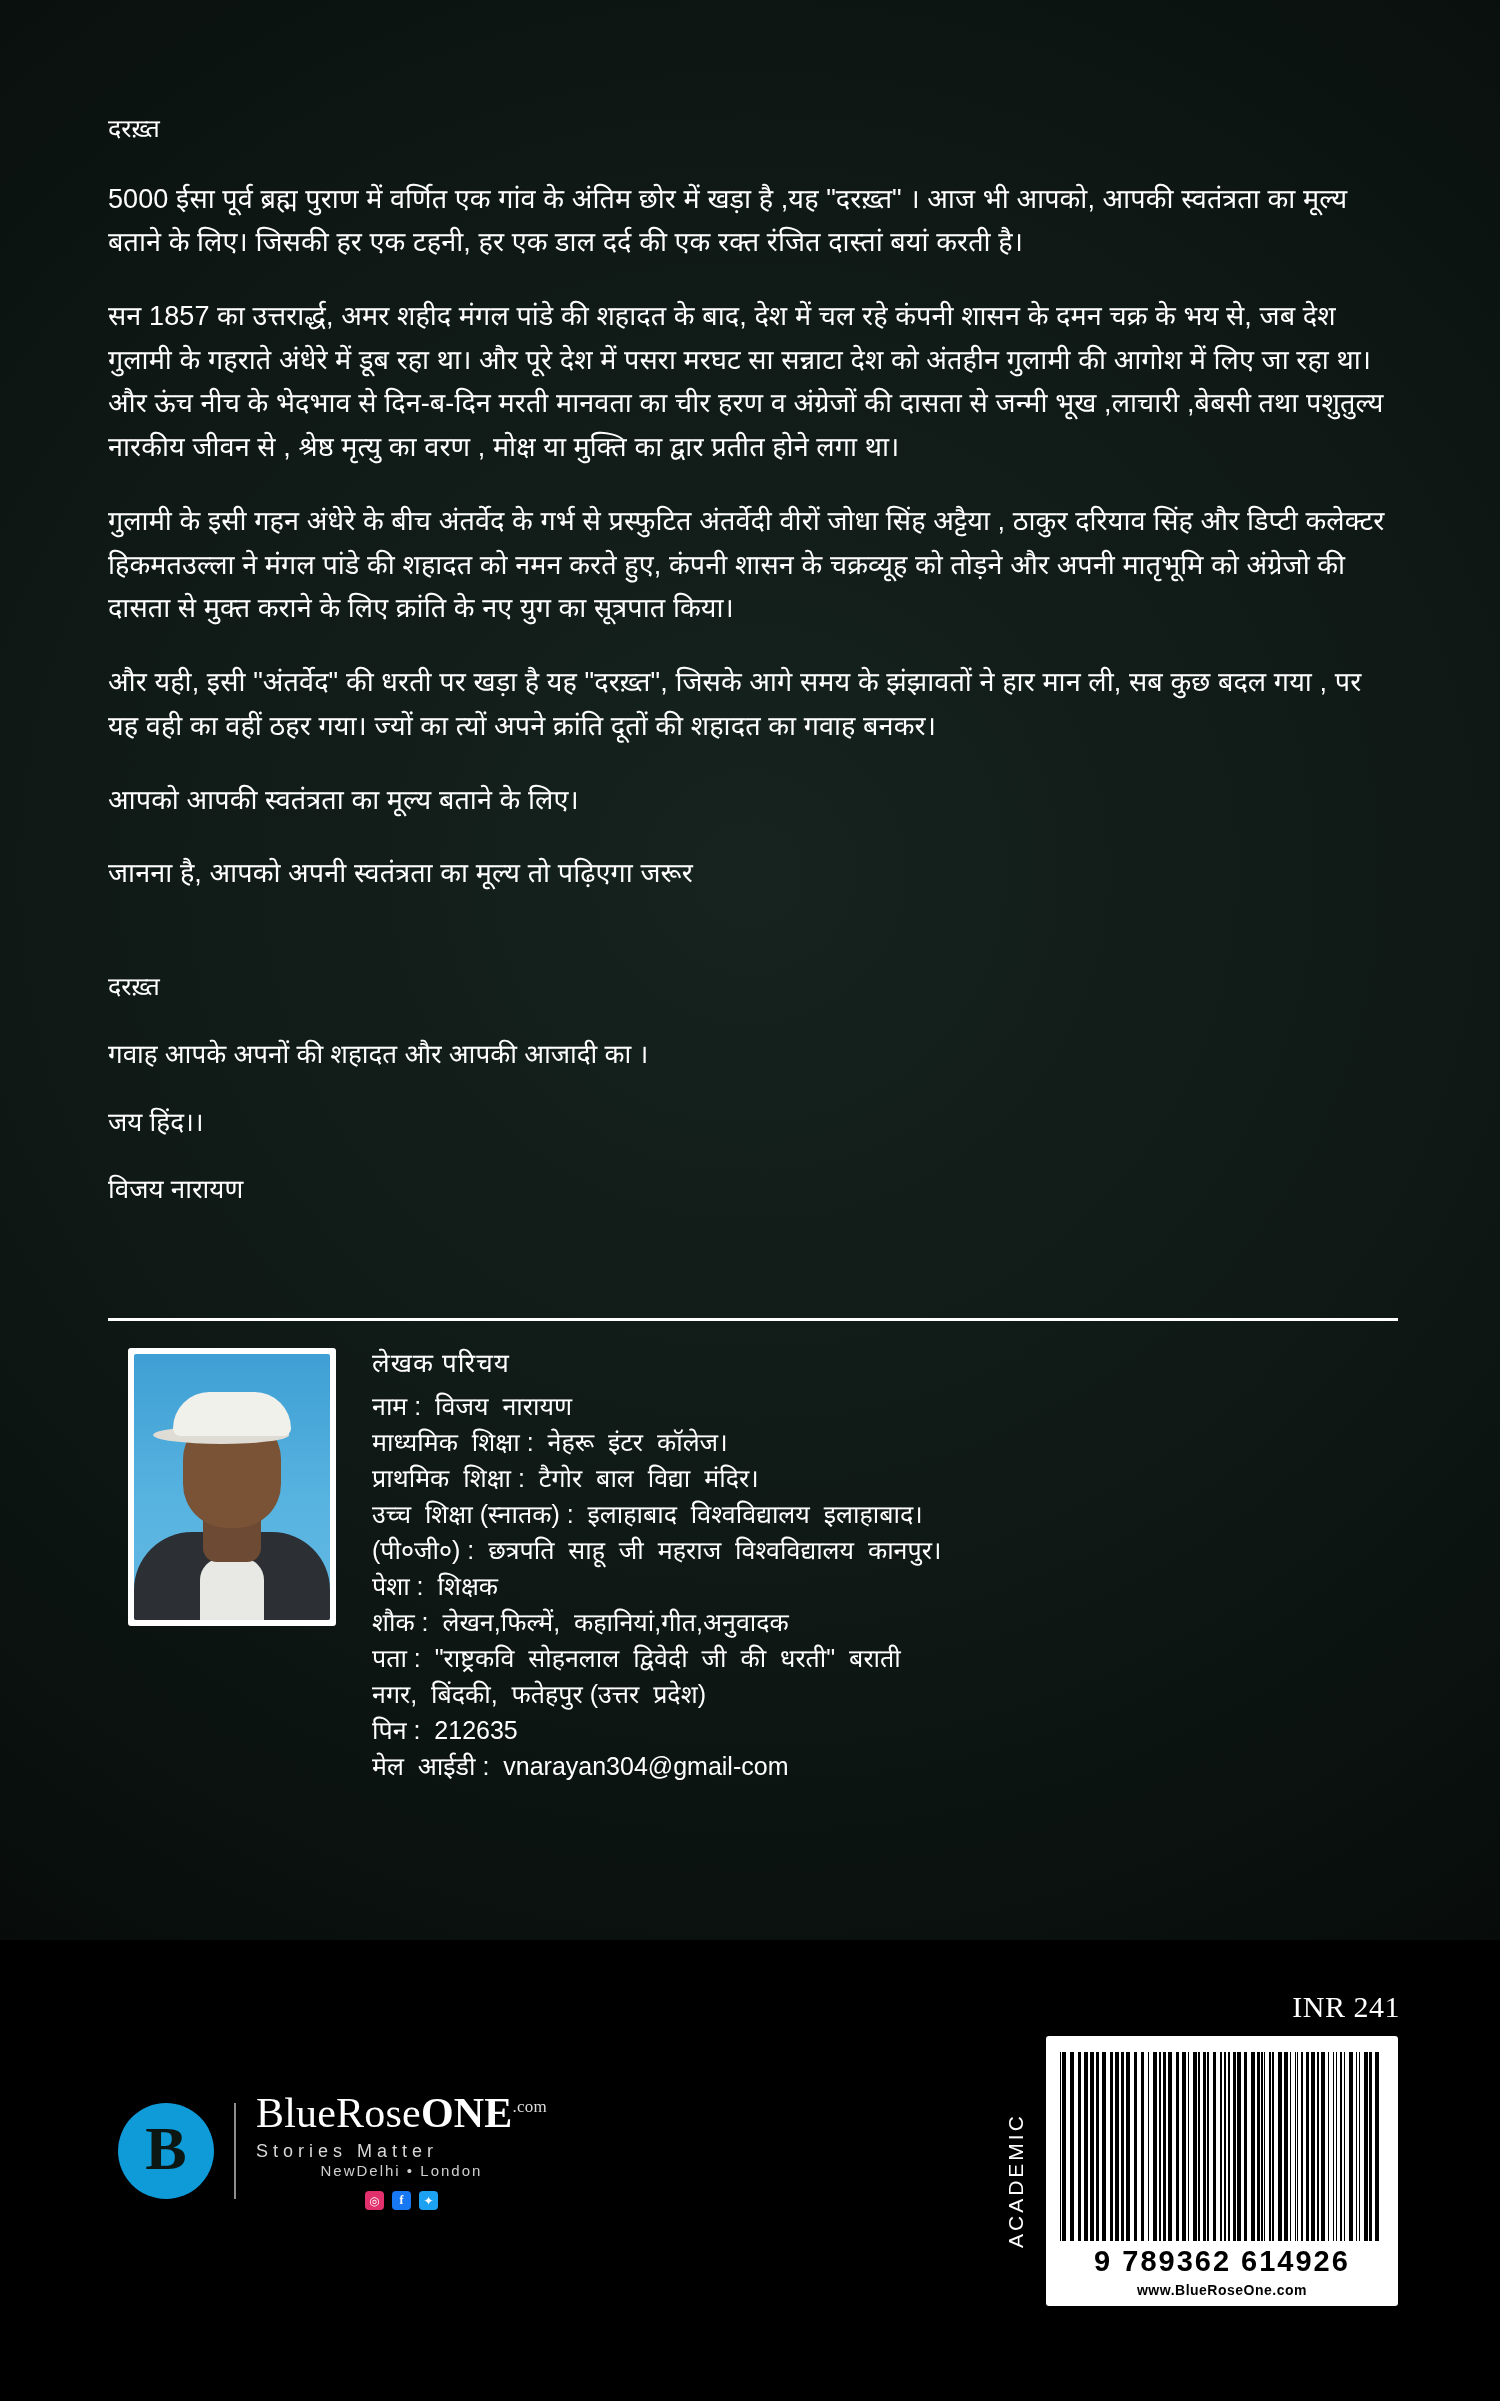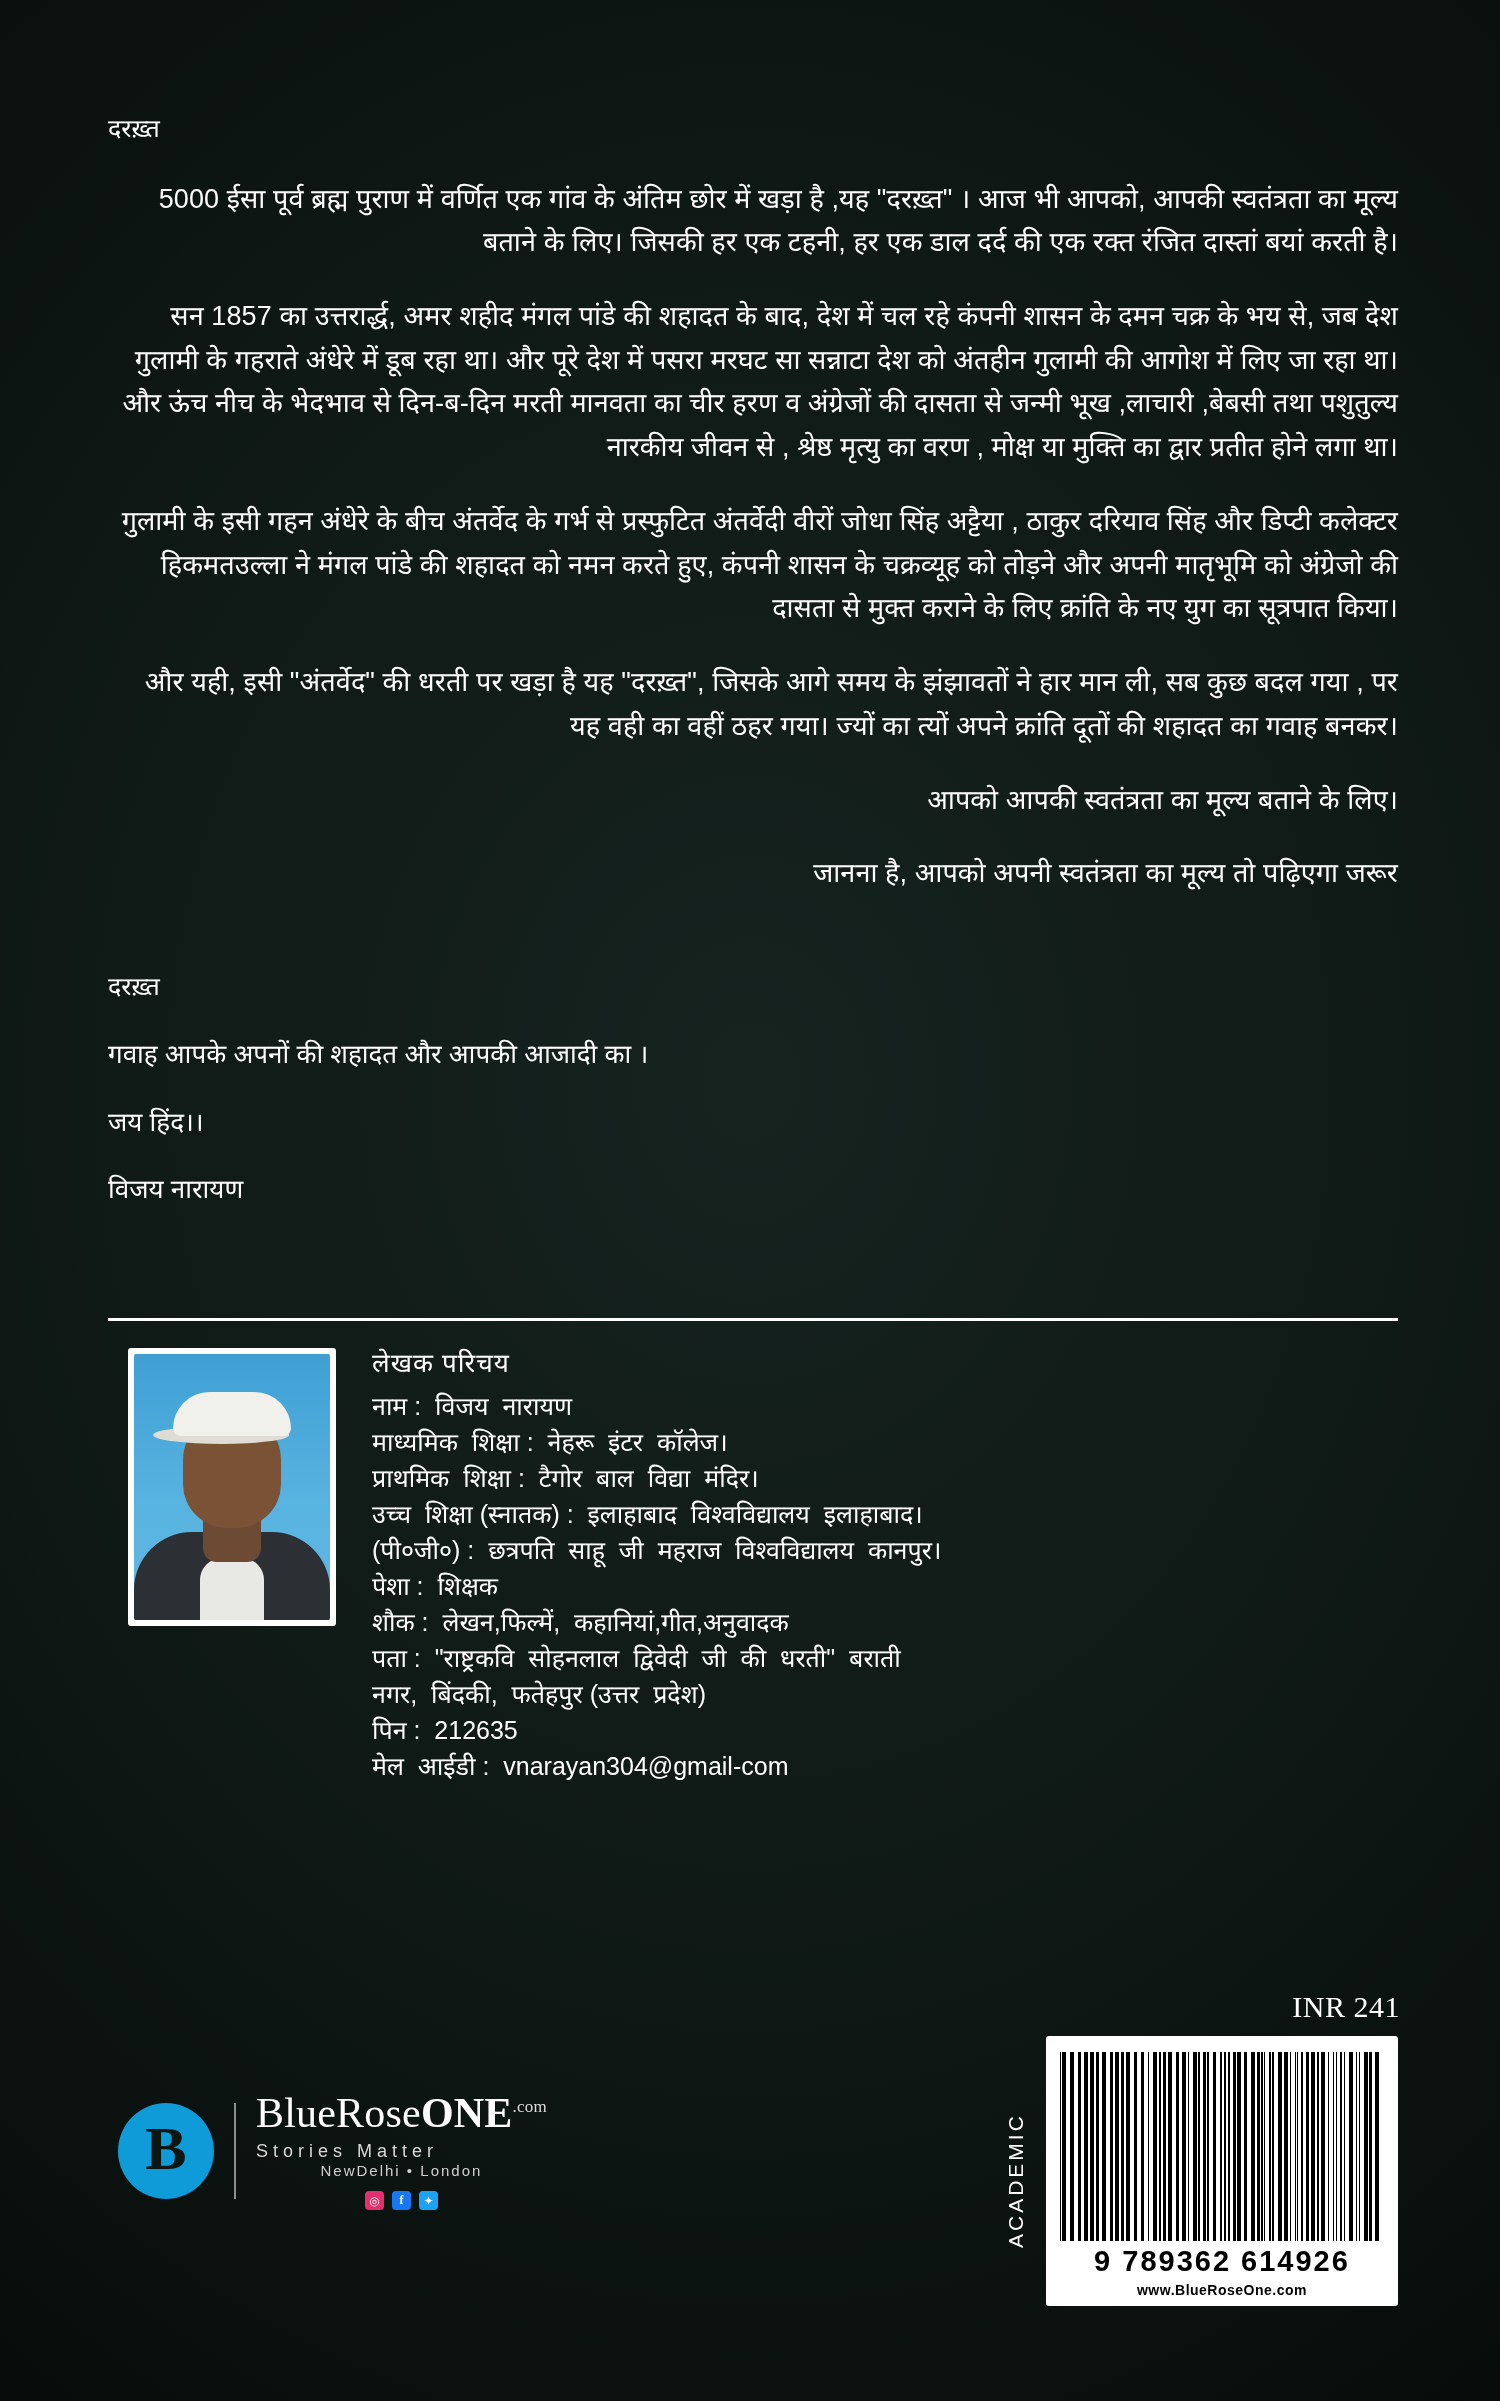--- a/index.html
+++ b/index.html
@@ -9,21 +9,21 @@
   }
   body {
     width: 1500px;
     height: 2401px;
     font-family: "Liberation Sans", sans-serif;
     overflow: hidden;
   }
   .page {
     position: relative;
     width: 1500px;
-    height: 2401px;
+    height: 1940px;
     background: radial-gradient(ellipse 120% 90% at 50% 45%, #16231f 0%, #0e1714 45%, #070c0a 75%, #020403 100%);
     box-sizing: border-box;
     color: #ffffff;
     text-decoration: underline;
   }
   .content {
     position: absolute;
     left: 108px;
     top: 110px;
     width: 1290px;
@@ -32,21 +32,21 @@
     font-size: 25px;
     line-height: 1.5;
     color: #ffffff;
     margin-bottom: 30px;
   }
   p.body-para {
     font-size: 27px;
     line-height: 1.62;
     color: #ffffff;
     margin: 0 0 30px 0;
-    text-align: right;
+    text-align: left;
     letter-spacing: 0.1px;
   }
   .closing-block {
     margin-top: 72px;
   }
   .closing-block .heading2 {
     font-size: 25px;
     color: #fff;
     margin-bottom: 32px;
   }

